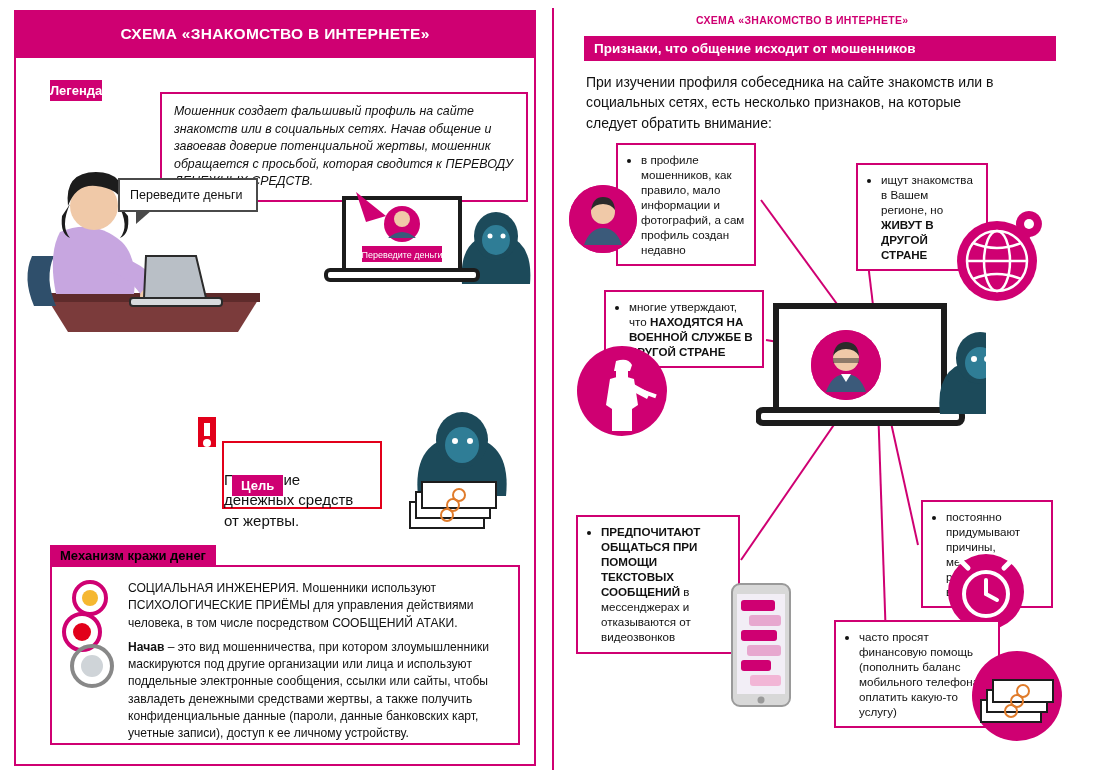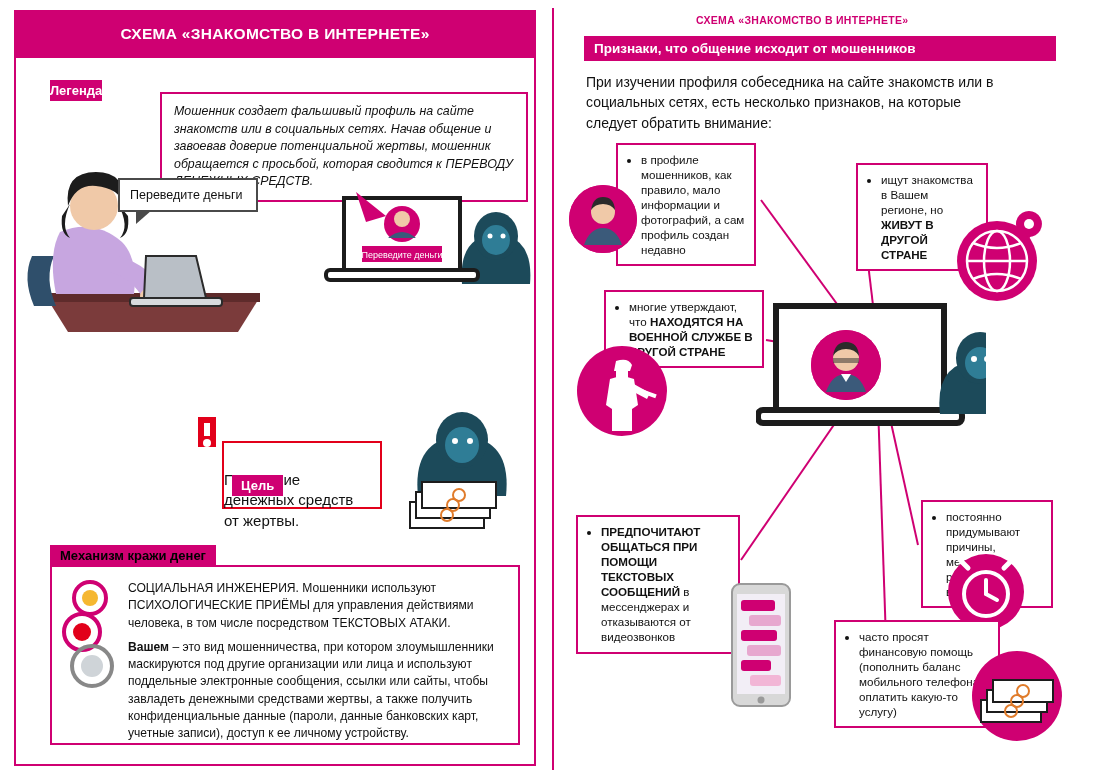--- a/index.html
+++ b/index.html
@@ -179,22 +179,22 @@
     <div class="mech-box"></div>
     <svg style="position:absolute;left:58px;top:578px;width:70px;height:110px">
       <circle cx="32" cy="20" r="16" fill="none" stroke="#cf0072" stroke-width="4"></circle>
       <circle cx="32" cy="20" r="8" fill="#f5b731"></circle>
       <circle cx="24" cy="54" r="18" fill="none" stroke="#cf0072" stroke-width="4"></circle>
       <circle cx="24" cy="54" r="9" fill="#e2001a"></circle>
       <circle cx="34" cy="88" r="20" fill="none" stroke="#888" stroke-width="4"></circle>
       <circle cx="34" cy="88" r="11" fill="#cfd4d8"></circle>
     </svg>
     <div class="mech-text">
-      <p>СОЦИАЛЬНАЯ ИНЖЕНЕРИЯ. Мошенники используют ПСИХОЛОГИЧЕСКИЕ ПРИЁМЫ для управления действиями человека, в том числе посредством ТЕКСТОВЫХ АТАКИ.</p>
-      <p><b>Вашем</b><span> – это вид мошенничества, при котором злоумышленники маскируются под другие организации или лица и используют поддельные электронные сообщения, ссылки или сайты, чтобы завладеть денежными средствами жертвы, а также получить конфиденциальные данные (пароли, данные банковских карт, учетные записи), доступ к ее личному устройству.</span></p>
+      <p>СОЦИАЛЬНАЯ ИНЖЕНЕРИЯ. Мошенники используют ПСИХОЛОГИЧЕСКИЕ ПРИЁМЫ для управления действиями человека, в том числе посредством СООБЩЕНИЙ АТАКИ.</p>
+      <p><b>Начав</b><span> – это вид мошенничества, при котором злоумышленники маскируются под другие организации или лица и используют поддельные электронные сообщения, ссылки или сайты, чтобы завладеть денежными средствами жертвы, а также получить конфиденциальные данные (пароли, данные банковских карт, учетные записи), доступ к ее личному устройству.</span></p>
     </div>
   </div>
 
   <div class="divider"></div>
 
   <div class="right-panel">
     <div class="right-head">СХЕМА «ЗНАКОМСТВО В ИНТЕРНЕТЕ»</div>
     <div class="signs-tag">Признаки, что общение исходит от мошенников</div>
     <div class="signs-intro">При изучении профиля собеседника на сайте знакомств или в социальных сетях, есть несколько признаков, на которые следует обратить внимание:</div>
 

